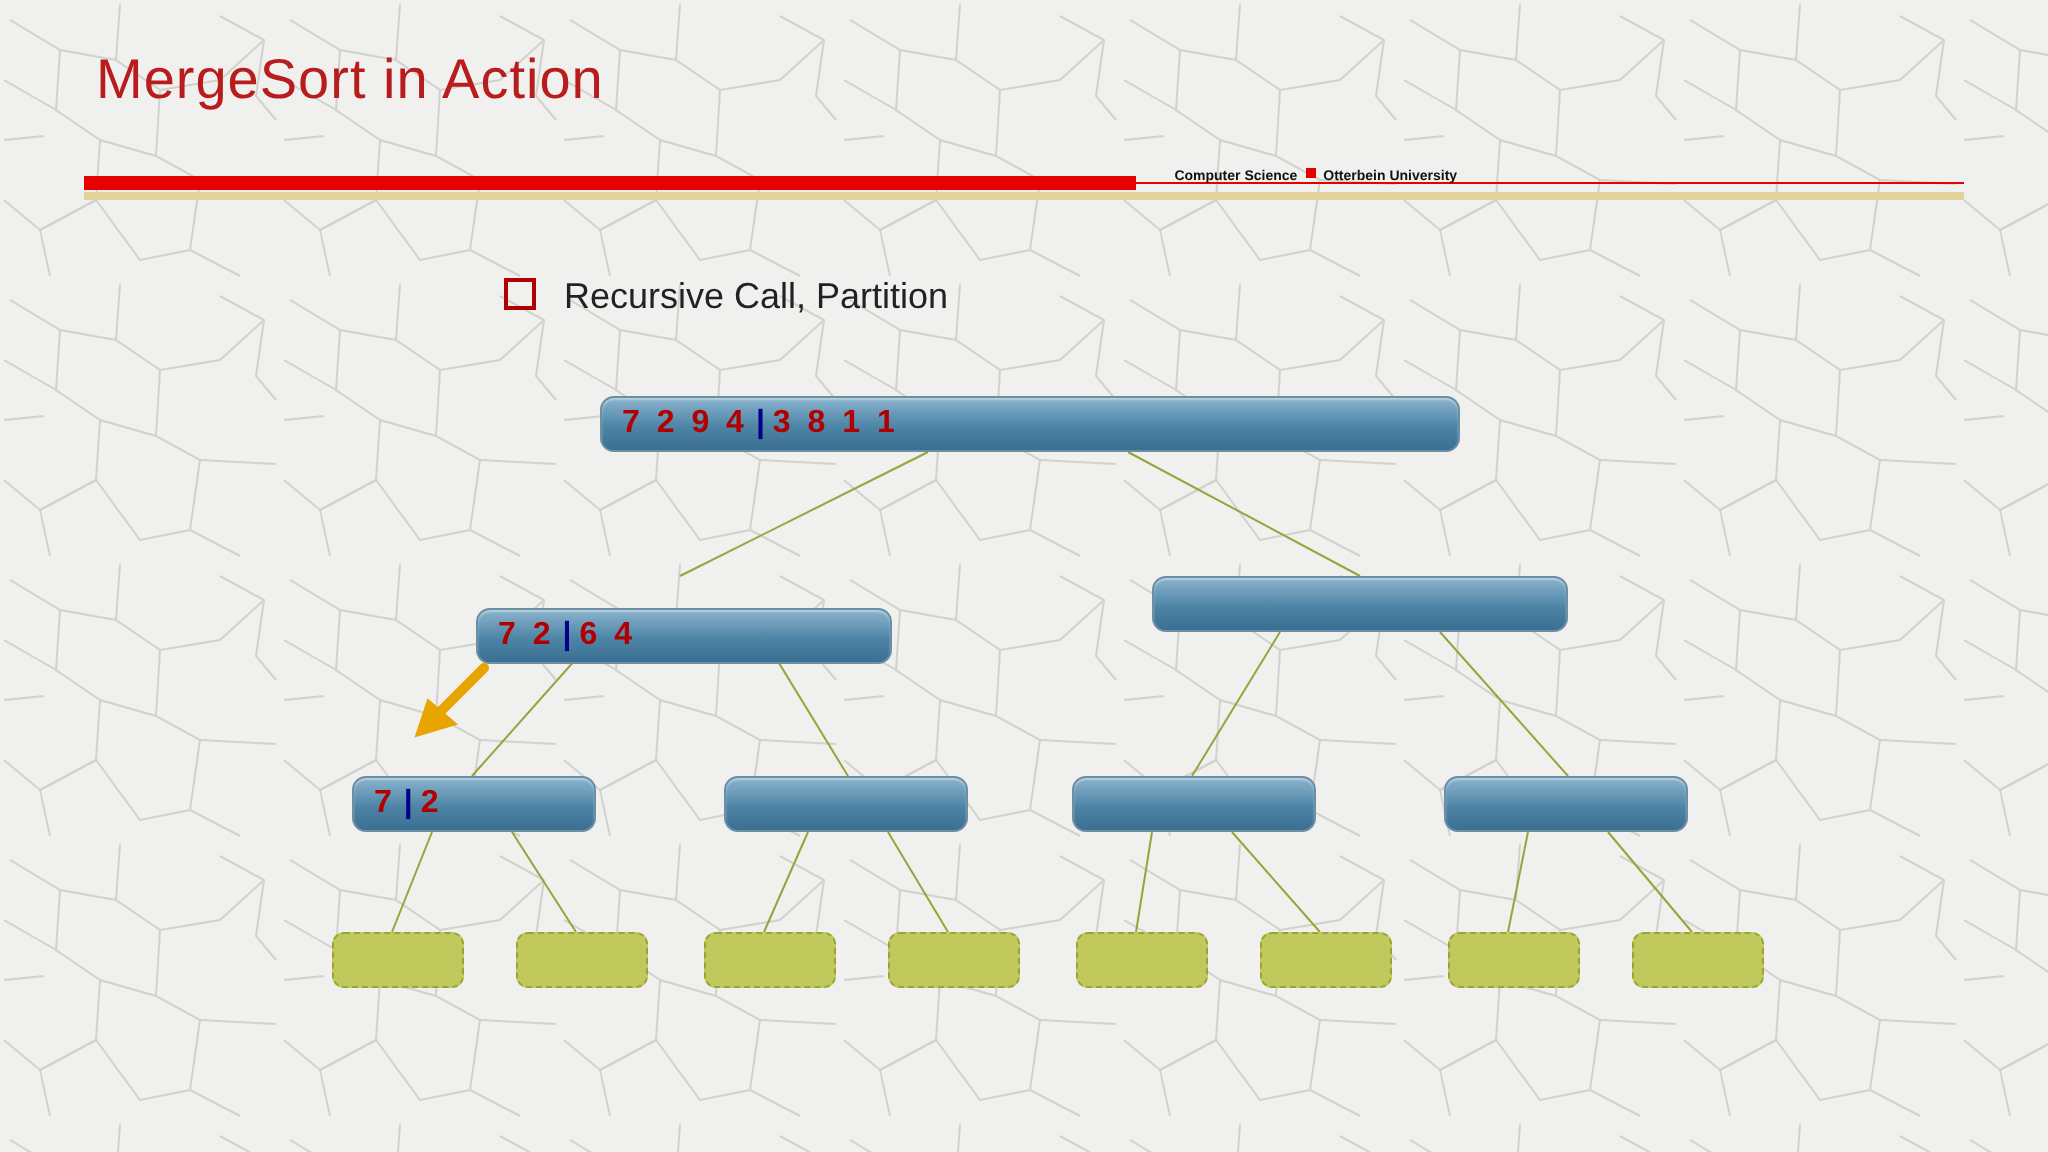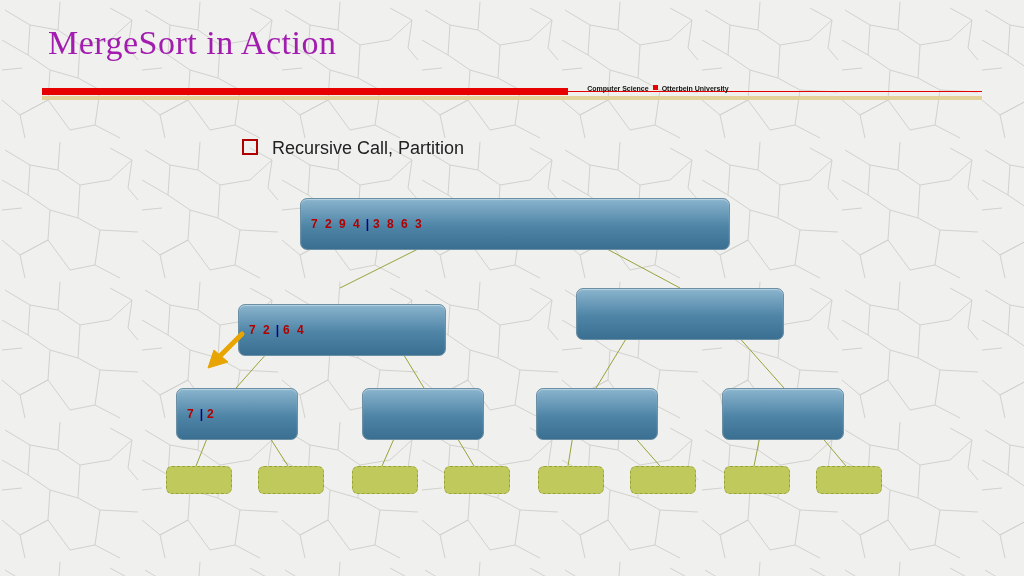--- a/index.html
+++ b/index.html
@@ -1,30 +1,30 @@
 <!DOCTYPE html>
 <html><head>
 <meta charset="utf-8">
 <style>
   html,body{margin:0;padding:0;width:1024px;height:576px;font-family:Verdana,Geneva,sans-serif;overflow:hidden}
   body{background:#f0f0ee}
   
   .bg{position:absolute;inset:0;z-index:0;opacity:.55}
   .slide{position:relative;width:1024px;height:576px;z-index:1}
-  .title{position:absolute;left:48px;top:24px;font-family:Liberation Serif, serif;font-size:34px;color:#a21caf;letter-spacing:.5px}
+  .title{position:absolute;left:48px;top:24px;font-family:Liberation Sans, sans-serif;font-size:28px;color:#b91c1c;letter-spacing:.5px}
   .divider{position:absolute;left:42px;right:42px;top:88px;height:12px}
   .divider .red{position:absolute;left:0;top:0;height:7px;width:56%;background:#e60000}
   .divider .thin{position:absolute;left:56%;right:0;top:3px;height:1px;background:#e60000}
   .divider .tan{position:absolute;left:0;right:0;top:8px;height:4px;background:#e3d39a}
   .divider .label{position:absolute;left:58%;top:-3px;font-size:7px;font-weight:bold;color:#111;white-space:nowrap}
   .divider .label .sq{display:inline-block;width:5px;height:5px;background:#e60000;margin:0 4px;position:relative;top:-1px}
-  .bullet{position:absolute;left:242px;top:138px;font-size:18px;color:#222}
+  .bullet{position:absolute;left:252px;top:138px;font-size:18px;color:#222}
   .bullet .box{display:inline-block;width:12px;height:12px;border:2px solid #b00000;margin-right:14px;position:relative;top:1px}
   
-  .node{position:absolute;height:26px;border-radius:7px;background:linear-gradient(#8ab4cd,#4e84a6 55%,#3a6f92);border:1px solid #6b8fa5;box-shadow:inset 0 1px 1px rgba(255,255,255,.4);display:flex;align-items:center;padding:12px 10px;font-size:12px;font-weight:bold}
+  .node{position:absolute;height:26px;border-radius:7px;background:linear-gradient(#8ab4cd,#4e84a6 55%,#3a6f92);border:1px solid #6b8fa5;box-shadow:inset 0 1px 1px rgba(255,255,255,.4);display:flex;align-items:center;padding:0 10px;font-size:16px;font-weight:bold}
   .node span.num{color:#b00000;letter-spacing:2px}
   .node span.bar{color:#00008b;margin:0 4px}
   .leaf{position:absolute;height:26px;border-radius:6px;background:#c0c95c;border:1px dashed #9aa23a}
   
   .arrow{position:absolute;color:#e8a400;text-shadow:0 1px 0 rgba(0,0,0,.15)}
   svg.tree{position:absolute;left:0;top:0;width:1024px;height:576px;pointer-events:none}
   svg.tree line{stroke:#9aa23a;stroke-width:1}
 </style>
 </head>
 <body>
@@ -81,21 +81,21 @@
     <line x1="444" y1="416" x2="474" y2="466"></line>
     <line x1="576" y1="416" x2="568" y2="466"></line>
     <line x1="616" y1="416" x2="660" y2="466"></line>
     <line x1="764" y1="416" x2="754" y2="466"></line>
     <line x1="804" y1="416" x2="846" y2="466"></line>
   </svg>
 
   <div class="node" style="left:300px;top:198px;width:408px">
     <span class="num">7 2 9 4</span>
     <span class="bar">|</span>
-    <span class="num">3 8 6 3</span>
+    <span class="num">3 8 1 1</span>
   </div>
 
   <div class="node" style="left:238px;top:304px;width:186px">
     <span class="num">7 2</span>
     <span class="bar">|</span>
     <span class="num">6 4</span>
   </div>
   <div class="node" style="left:576px;top:288px;width:186px"></div>
 
   <svg class="arrow" style="left:204px;top:328px" width="44" height="44">

